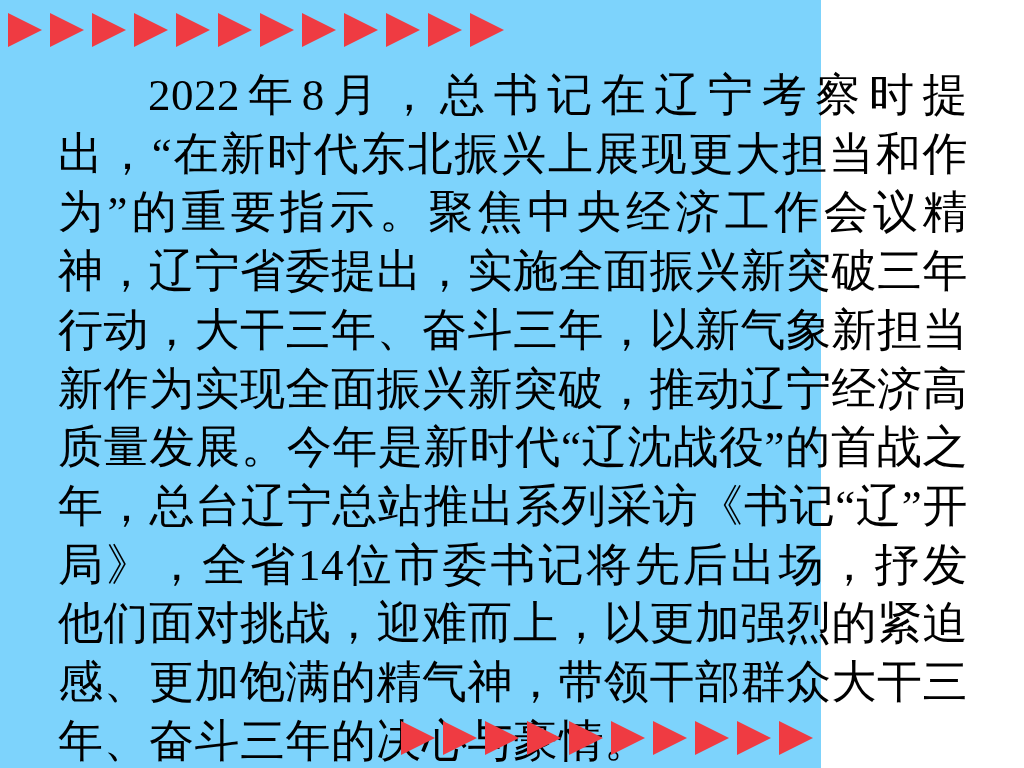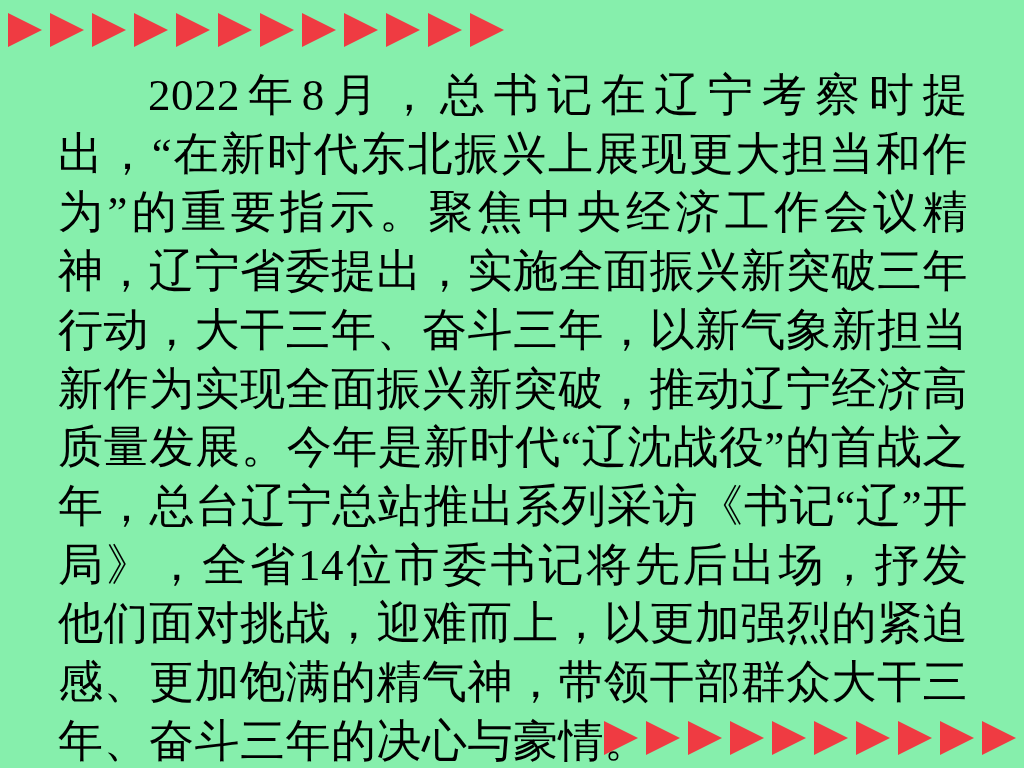--- a/index.html
+++ b/index.html
@@ -8,23 +8,23 @@
   }
   body {
     width: 1024px;
     height: 768px;
     background: #ffffff;
     font-family: "Liberation Serif", serif;
     overflow: hidden;
   }
   .slide {
     position: relative;
-    width: 1024px;
+    width: 821px;
     height: 768px;
-    background: #86efac;
+    background: #7dd3fc;
     box-sizing: border-box;
   }
   .arrow-row {
     position: absolute;
     display: flex;
     align-items: center;
     gap: 8px;
     height: 40px;
   }
   .arrow-row.top {

